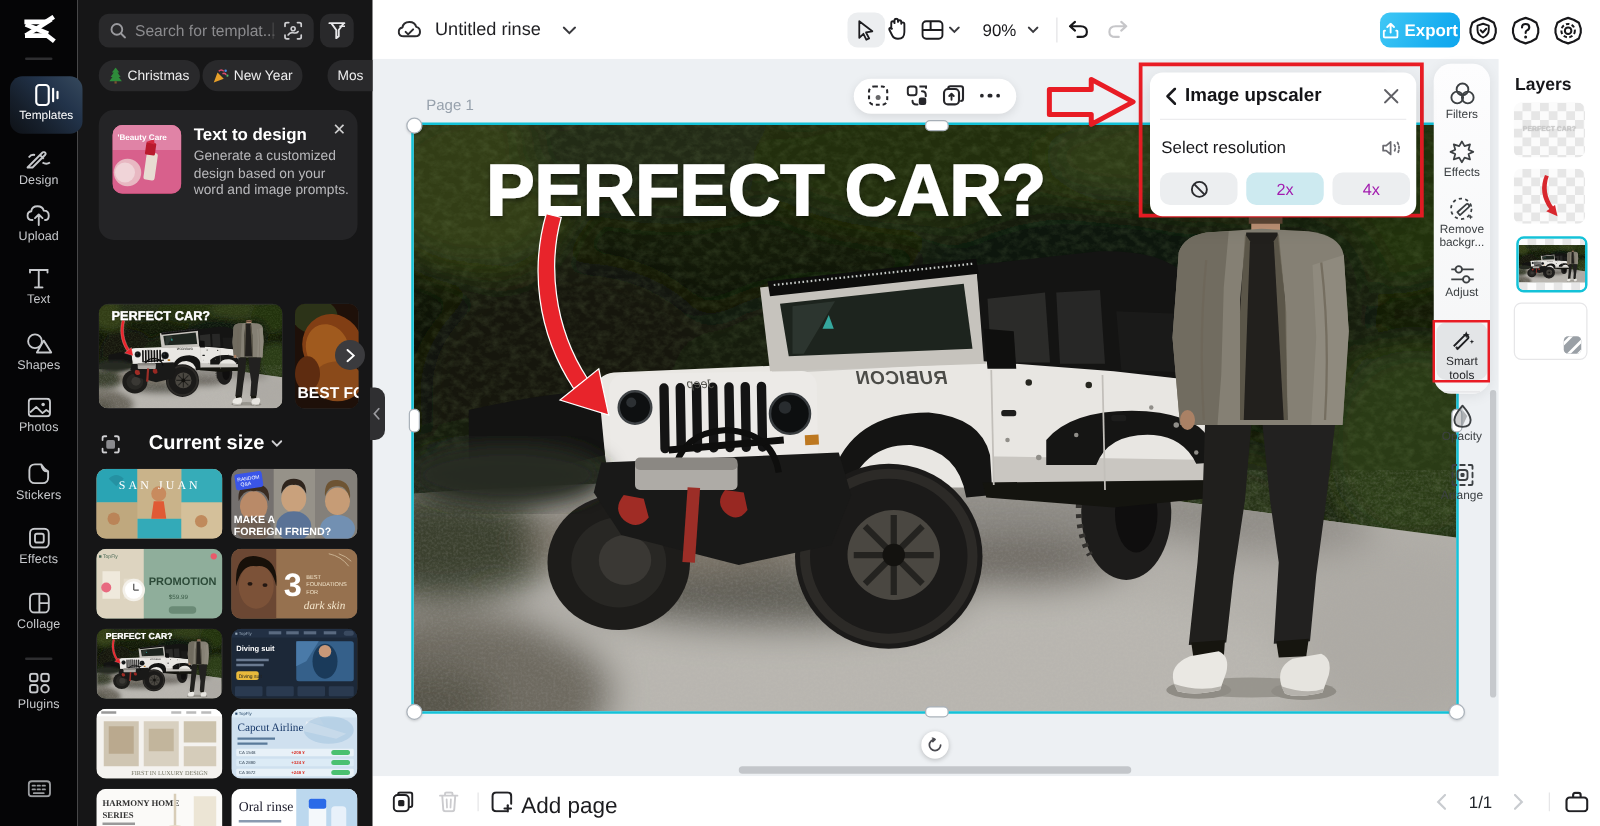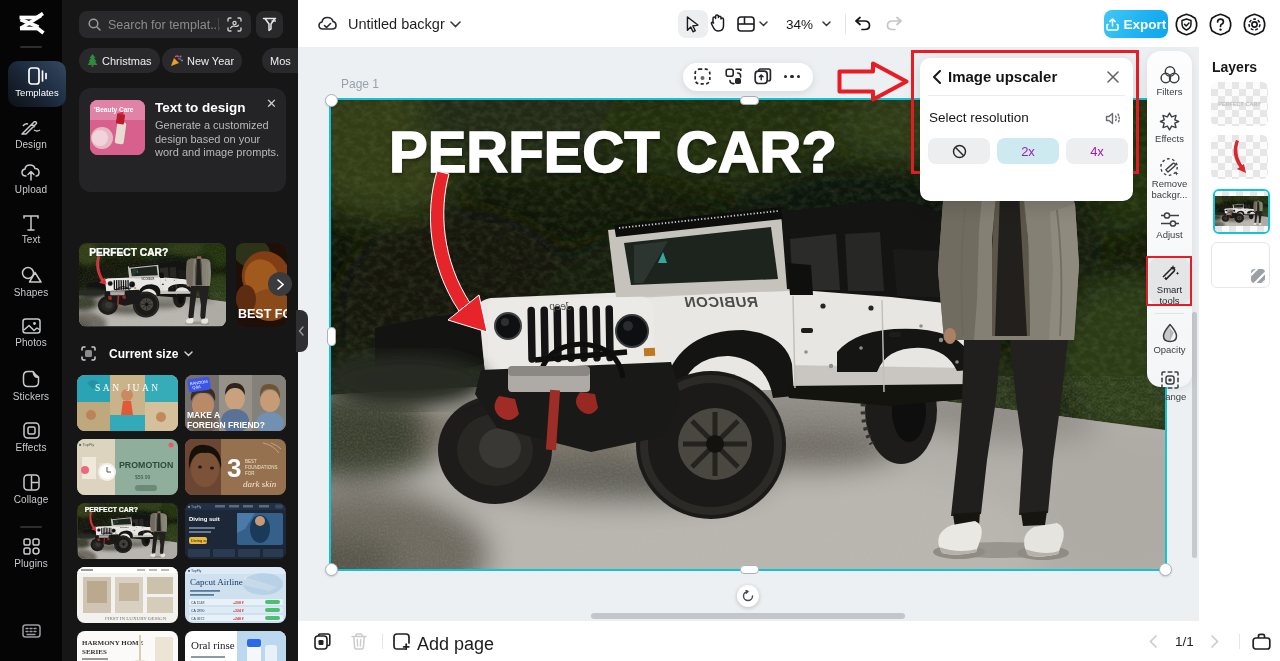--- a/index.html
+++ b/index.html
@@ -31,24 +31,24 @@
   .thumb{position:absolute;border-radius:8px;overflow:hidden;background:#333;}
   
   .topbar{left:298px;top:0;width:982px;height:47px;background:#fff;z-index:20;}
   .canvas-area{left:298px;top:47px;width:901px;height:574px;background:#edf0f3;z-index:1;}
   .layers{left:1199px;top:47px;width:81px;height:574px;background:#fff;z-index:6;}
   .bottombar{left:298px;top:621px;width:982px;height:40px;background:#fff;z-index:20;}
   .lth{position:absolute;left:12px;width:57px;height:44px;border-radius:6px;overflow:hidden;}
   .ck{background:repeating-conic-gradient(#e6e6e6 0% 25%, #fbfbfb 0% 50%) 0 0/14px 14px;}
   
   .redbox{border:3px solid #ea1d25;z-index:42;}
-  .popup{left:920px;top:58px;width:213px;height:143px;background:#fff;border-radius:10px;box-shadow:0 6px 18px rgba(0,0,0,.14);z-index:43;}
+  .popup{left:920px;top:58px;width:213px;height:115px;background:#fff;border-radius:10px;box-shadow:0 6px 18px rgba(0,0,0,.14);z-index:43;}
   .btn3{position:absolute;top:80px;height:26px;width:62px;border-radius:8px;background:#eceef0;display:flex;align-items:center;justify-content:center;font-size:13px;color:#a21caf;}
   
-  .rrail{left:1147px;top:51px;width:45px;height:336px;background:linear-gradient(180deg,#fdfdfe,#f4f5f6);border-radius:14px;box-shadow:0 2px 10px rgba(0,0,0,.08);z-index:40;}
+  .rrail{left:1147px;top:51px;width:45px;height:264px;background:linear-gradient(180deg,#fdfdfe,#f4f5f6);border-radius:14px;box-shadow:0 2px 10px rgba(0,0,0,.08);z-index:40;}
   .rrail .ri{position:absolute;left:0;width:45px;text-align:center;color:#3c4043;}
   .rrail .ri svg{display:block;margin:0 auto;}
   .rrail .ri .lb{font-size:9.5px;margin-top:2px;line-height:10.5px;}
   .seltool{position:absolute;left:2px;top:207px;width:41px;height:46px;background:#e3e5e7;border-radius:8px;}
 </style></head>
 <body>
 <div class="app">
 
   <div class="abs canvas-area"></div>
 
@@ -265,21 +265,21 @@
     <div style="position:absolute;left:206px;top:272px;width:24px;height:24px;border-radius:50%;background:#3b3b3e;display:flex;align-items:center;justify-content:center;z-index:5;">
         <svg width="7" height="11" viewBox="0 0 7 11">
           <path d="M1,1 L6,5.5 L1,10" fill="none" stroke="#fff" stroke-width="1.6" stroke-linecap="round"></path>
         </svg>
       </div>
     <div style="position:absolute;left:19px;top:346px;display:flex;align-items:center;">
       <svg width="15" height="15" viewBox="0 0 15 15">
           <path d="M1,4 L1,2.5 Q1,1 2.5,1 L4,1 M11,1 L12.5,1 Q14,1 14,2.5 L14,4 M14,11 L14,12.5 Q14,14 12.5,14 L11,14 M4,14 L2.5,14 Q1,14 1,12.5 L1,11" fill="none" stroke="#cfcfd2" stroke-width="1.5" stroke-linecap="round"></path>
           <rect x="4" y="4" width="7" height="7" rx="1.5" fill="#8a8a8e"></rect>
         </svg>
-      <span style="font-size:12px;font-weight:bold;color:#fff;margin-left:13px;">Current size</span>
+      <span style="font-size:16px;font-weight:bold;color:#fff;margin-left:23px;">Current size</span>
       <svg width="9" height="6" viewBox="0 0 9 6" style="margin-left:6px;">
           <path d="M1,1 L4.5,4.5 L8,1" fill="none" stroke="#cfcfd2" stroke-width="1.5" stroke-linecap="round"></path>
         </svg>
     </div>
 
     <div class="thumb" style="left:15px;top:375px;width:101px;height:56px;"><svg width="101" height="56" viewBox="0 0 101 56">
           <rect width="101" height="56" fill="#cdb88f"></rect>
           <rect x="0" y="0" width="33" height="27" fill="#2aa4b4"></rect>
           <rect x="68" y="0" width="33" height="27" fill="#36acb8"></rect>
           <rect x="33" y="0" width="35" height="40" fill="#c9b38a"></rect>
@@ -428,40 +428,40 @@
           <rect x="80" y="14" width="12" height="28" rx="3" fill="#e8f1fa"></rect>
           <rect x="10" y="44" width="30" height="8" rx="4" fill="#2a6ae8"></rect>
           <text x="14" y="50" font-size="4" fill="#fff" font-family="Liberation Sans,sans-serif">LEARN MORE</text>
         </svg></div>
   </div>
   <div class="abs topbar">
     <svg width="19" height="17" viewBox="0 0 19 17" style="position:absolute;left:20px;top:15px;">
         <path d="M5,14 Q1,14 1,10.5 Q1,7.5 4,7 Q4.5,2.5 9.5,2.5 Q14,2.5 15,6.5 Q18,7 18,10.5 Q18,14 14,14 Z" fill="none" stroke="#2b2b2e" stroke-width="1.6" stroke-linejoin="round"></path>
         <path d="M6.5,10.5 L8.5,12.5 L12.5,8.5" fill="none" stroke="#2b2b2e" stroke-width="1.6" stroke-linecap="round" stroke-linejoin="round"></path>
       </svg>
-    <span style="position:absolute;left:50px;top:16px;font-size:14.5px;color:#1f1f22;">Untitled backgr</span>
+    <span style="position:absolute;left:50px;top:16px;font-size:14.5px;color:#1f1f22;">Untitled rinse</span>
     <svg width="11" height="7" viewBox="0 0 11 7" style="position:absolute;left:152px;top:21px;">
         <path d="M1,1 L5.5,5.5 L10,1" fill="none" stroke="#3a3a3e" stroke-width="1.6" stroke-linecap="round"></path>
       </svg>
     <div style="position:absolute;left:380px;top:10px;width:30px;height:28px;background:#eceef0;border-radius:8px;"></div>
     <svg width="14" height="17" viewBox="0 0 14 17" style="position:absolute;left:388px;top:16px;">
         <path d="M1.5,1 L12.5,9.5 L7.2,10.5 L9.8,15.5 L7.4,16.6 L5,11.6 L1.5,15 Z" fill="none" stroke="#1c1c1f" stroke-width="1.5" stroke-linejoin="round" transform="scale(0.95)"></path>
       </svg>
     <svg width="17" height="19" viewBox="0 0 17 19" style="position:absolute;left:412px;top:14px;">
         <path d="M3,9 L3,4.5 Q3,3 4.3,3 Q5.6,3 5.6,4.5 L5.6,2.5 Q5.6,1 7,1 Q8.4,1 8.4,2.5 L8.4,3.5 Q8.4,2.2 9.7,2.2 Q11,2.2 11,3.7 L11,5 Q11,3.9 12.2,3.9 Q13.5,3.9 13.5,5.4 L13.5,11.5 Q13.5,17 8.4,17 Q5,17 3.6,14 L1.6,10 Q1,8.7 2.2,8.2 Q3,8 3.6,9 Z" fill="none" stroke="#1c1c1f" stroke-width="1.5" stroke-linejoin="round"></path>
       </svg>
     <svg width="18" height="16" viewBox="0 0 18 16" style="position:absolute;left:439px;top:16px;">
         <rect x="1" y="1" width="16" height="14" rx="3" fill="none" stroke="#1c1c1f" stroke-width="1.6"></rect>
         <line x1="7.5" y1="1" x2="7.5" y2="8" stroke="#1c1c1f" stroke-width="1.6"></line>
         <line x1="1" y1="8" x2="17" y2="8" stroke="#1c1c1f" stroke-width="1.6"></line>
       </svg>
     <svg width="9" height="6" viewBox="0 0 9 6" style="position:absolute;left:461px;top:21px;">
         <path d="M1,1 L4.5,4.5 L8,1" fill="none" stroke="#3a3a3e" stroke-width="1.5" stroke-linecap="round"></path>
       </svg>
-    <span style="position:absolute;left:488px;top:17px;font-size:13.5px;color:#17171a;">34%</span>
+    <span style="position:absolute;left:488px;top:17px;font-size:13.5px;color:#17171a;">90%</span>
     <svg width="9" height="6" viewBox="0 0 9 6" style="position:absolute;left:524px;top:21px;">
         <path d="M1,1 L4.5,4.5 L8,1" fill="none" stroke="#3a3a3e" stroke-width="1.5" stroke-linecap="round"></path>
       </svg>
     <div style="position:absolute;left:547px;top:14px;width:1px;height:20px;background:#e4e4e6;"></div>
     <svg width="17" height="15" viewBox="0 0 17 15" style="position:absolute;left:556px;top:16px;">
         <path d="M6,1.5 L2,5 L6,8.5 M2,5 L10.5,5 Q15.5,5 15.5,9.5 Q15.5,13.5 10.5,13.5 L8,13.5" fill="none" stroke="#17171a" stroke-width="1.7" stroke-linecap="round" stroke-linejoin="round"></path>
       </svg>
     <svg width="17" height="15" viewBox="0 0 17 15" style="position:absolute;left:588px;top:16px;">
         <path d="M11,1.5 L15,5 L11,8.5 M15,5 L6.5,5 Q1.5,5 1.5,9.5 Q1.5,13.5 6.5,13.5 L9,13.5" fill="none" stroke="#c6c6c9" stroke-width="1.7" stroke-linecap="round" stroke-linejoin="round"></path>
       </svg>

